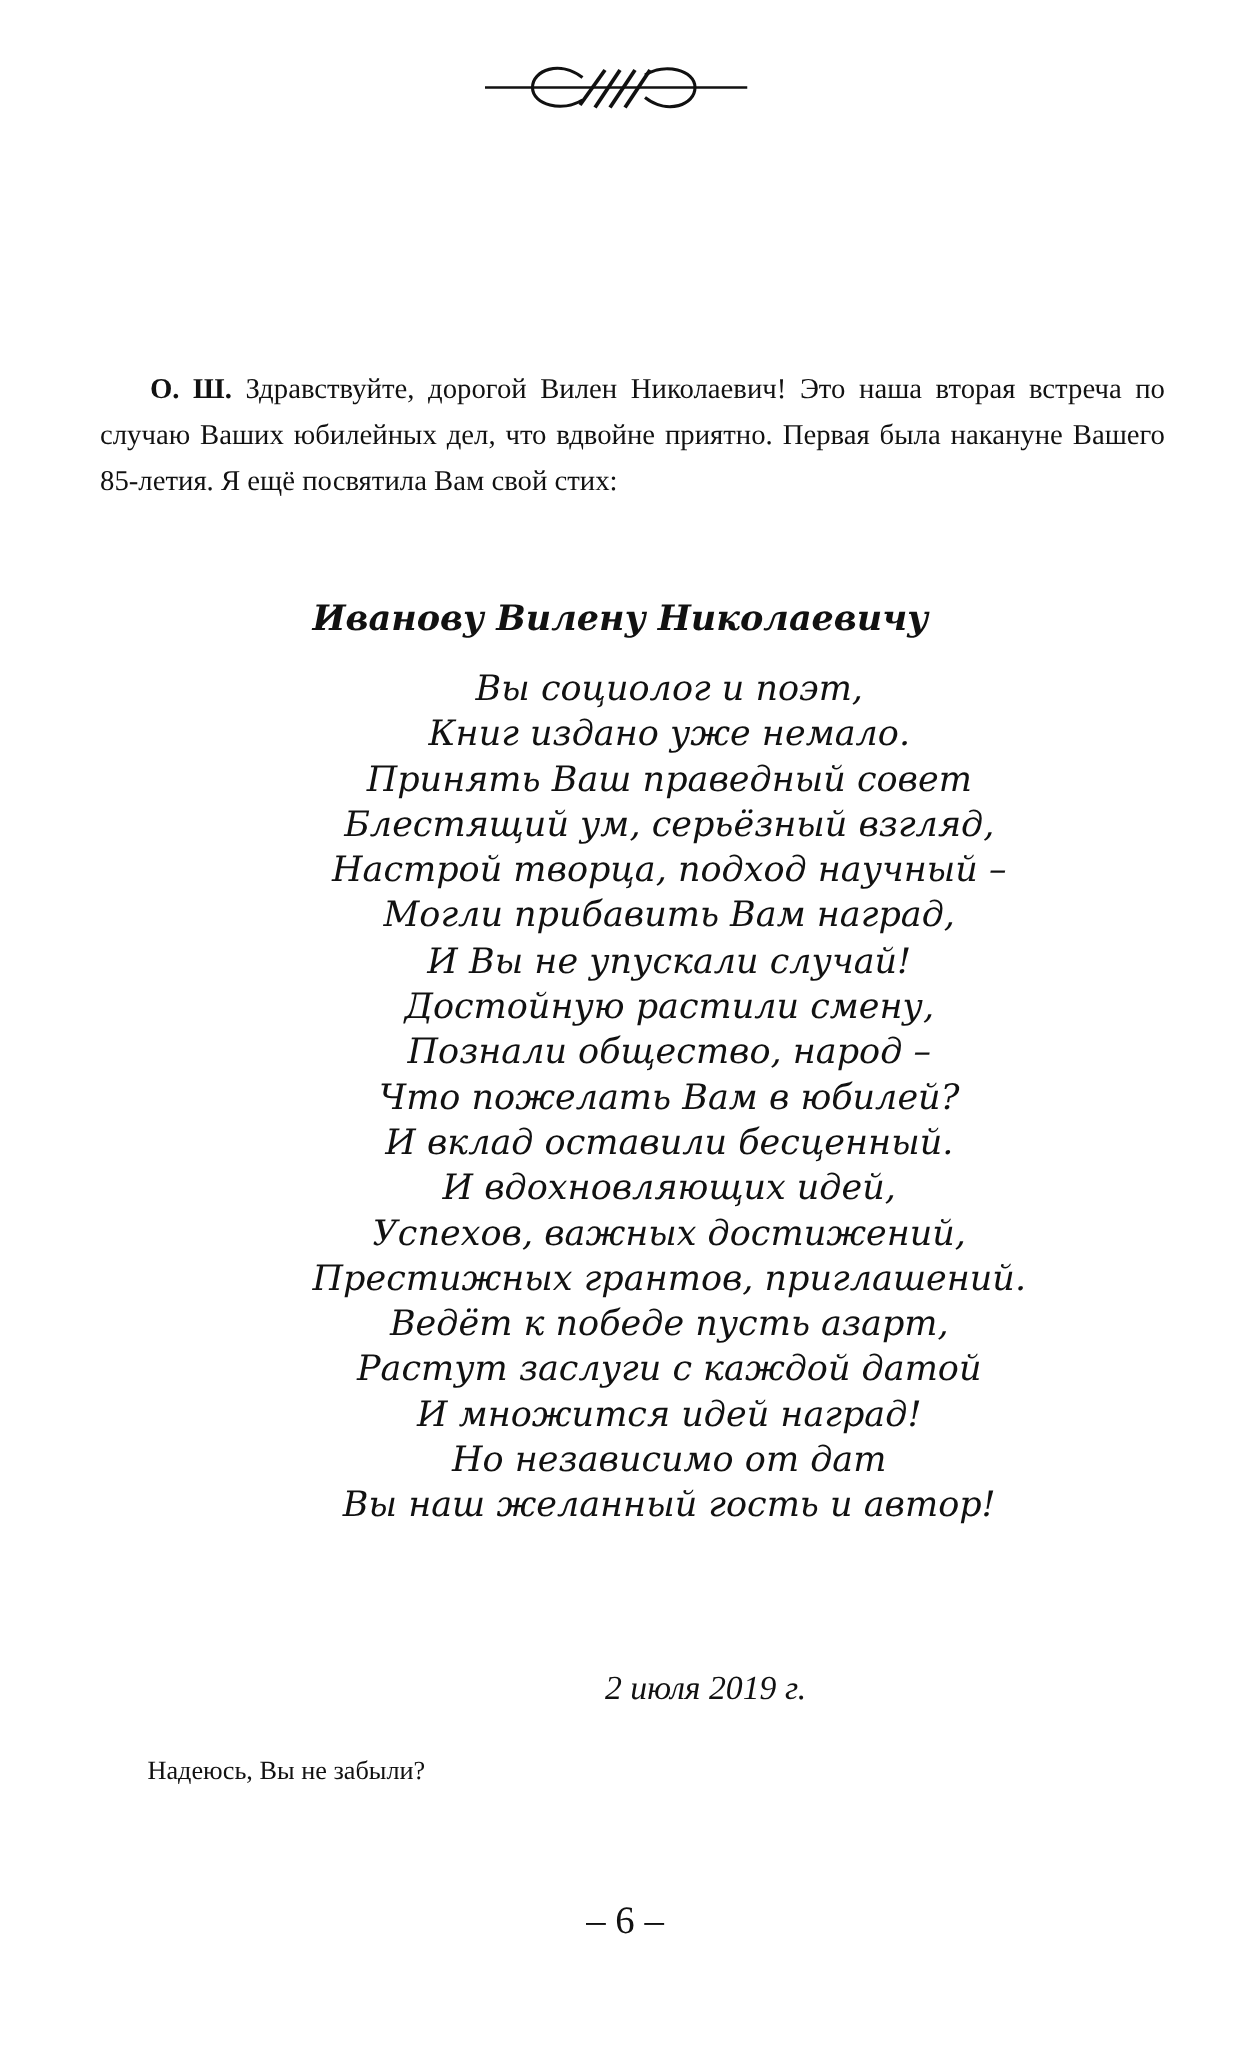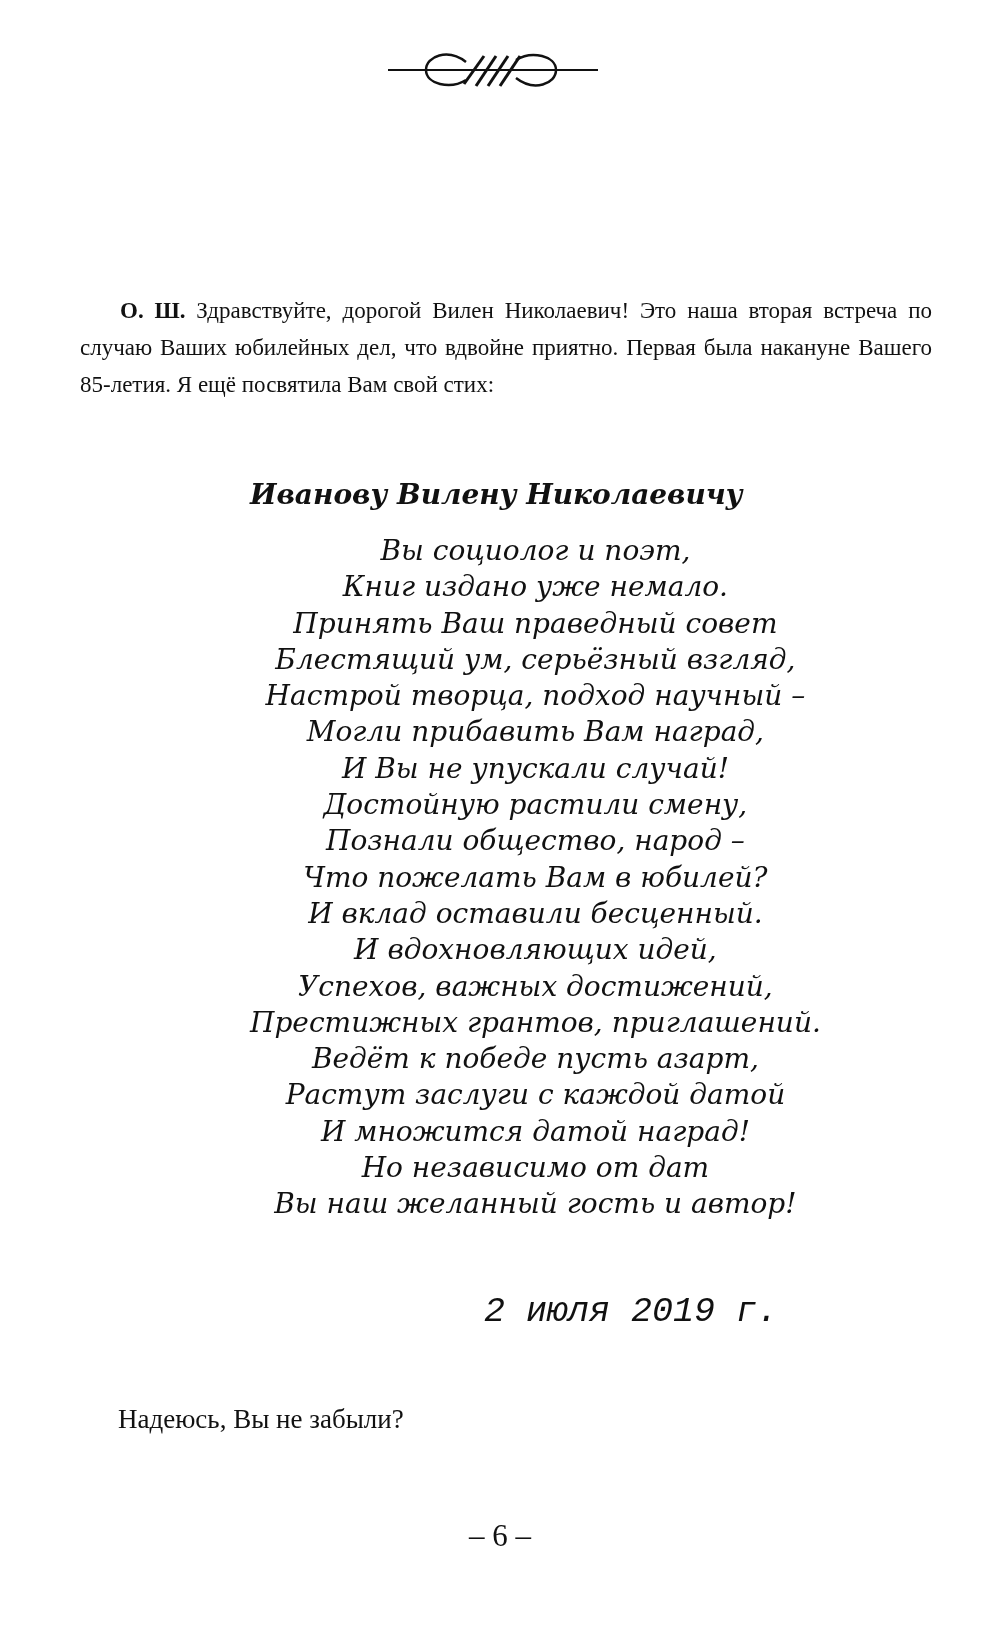--- a/index.html
+++ b/index.html
@@ -4,22 +4,22 @@
 <style>
   html, body { margin: 0; padding: 0; background: #ffffff; }
   body { width: 1000px; height: 1649px; position: relative; overflow: hidden; color: #111; }
   .ornament { position: absolute; left: 388px; top: 48px; width: 210px; height: 50px; }
   .prose { position: absolute; left: 80px; width: 852px; font-family: "Liberation Serif", serif; font-size: 23px; line-height: 37px; text-align: justify; }
   .p1 { top: 292px; text-indent: 40px; }
   .p1 .speaker { font-weight: bold; }
   .poem { position: absolute; left: 232px; top: 478px; font-family: "DejaVu Serif", serif; font-style: italic; font-size: 28px; margin-left: 18px; }
   .poem-title { font-weight: bold; margin-bottom: 22px; }
   .poem-line { line-height: 36.3px; white-space: nowrap; text-align: center; }
-  .poem-date { position: absolute; left: 484px; top: 1292px; font-family: Liberation Mono, monospace; font-style: italic; font-size: 35px; }
-  .closing { position: absolute; left: 118px; top: 1404px; font-family: "Liberation Serif", serif; font-size: 27px; }
+  .poem-date { position: absolute; left: 484px; top: 1335px; font-family: Liberation Serif, serif; font-style: italic; font-size: 27px; }
+  .closing { position: absolute; left: 118px; top: 1404px; font-family: "Liberation Serif", serif; font-size: 21px; }
   .page-num { position: absolute; left: 0; width: 1000px; top: 1518px; text-align: center; font-family: "Liberation Serif", serif; font-size: 31px; }
 </style>
 </head>
 <body>
 
 <svg class="ornament" viewBox="0 0 210 50">
   <line x1="0" y1="22" x2="210" y2="22" stroke="#111" stroke-width="2"></line>
   <path d="M78 14 C 60 0, 38 8, 38 22 C 38 36, 62 42, 78 32" fill="none" stroke="#111" stroke-width="2.5"></path>
   <path d="M128 30 C 146 44, 168 36, 168 22 C 168 8, 144 2, 128 12" fill="none" stroke="#111" stroke-width="2.5"></path>
   <path d="M76 36 L 96 8" stroke="#111" stroke-width="3"></path>
@@ -43,21 +43,21 @@
   <div class="poem-line">И Вы не упускали случай!</div>
   <div class="poem-line">Достойную растили смену,</div>
   <div class="poem-line">Познали общество, народ –</div>
   <div class="poem-line">Что пожелать Вам в юбилей?</div>
   <div class="poem-line">И вклад оставили бесценный.</div>
   <div class="poem-line">И вдохновляющих идей,</div>
   <div class="poem-line">Успехов, важных достижений,</div>
   <div class="poem-line">Престижных грантов, приглашений.</div>
   <div class="poem-line">Ведёт к победе пусть азарт,</div>
   <div class="poem-line">Растут заслуги с каждой датой</div>
-  <div class="poem-line">И множится датой наград!</div>
+  <div class="poem-line">И множится идей наград!</div>
   <div class="poem-line">Но независимо от дат</div>
   <div class="poem-line">Вы наш желанный гость и автор!</div>
 </div>
 
 <div class="poem-date">2 июля 2019 г.</div>
 
 <div class="closing">Надеюсь, Вы не забыли?</div>
 
 <div class="page-num">– 6 –</div>
 

